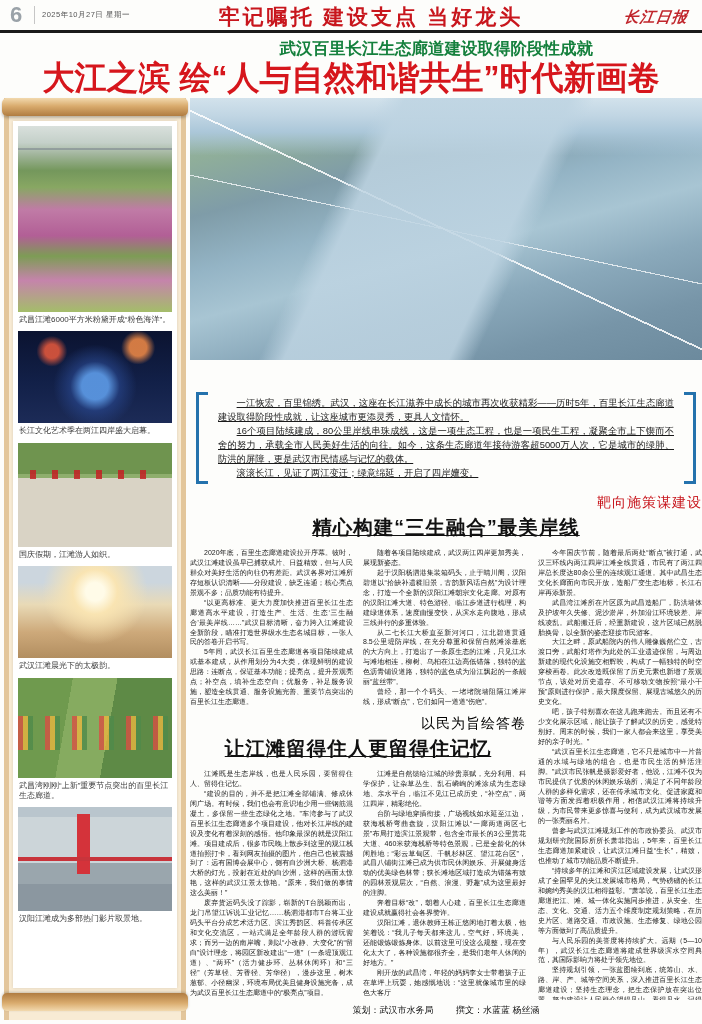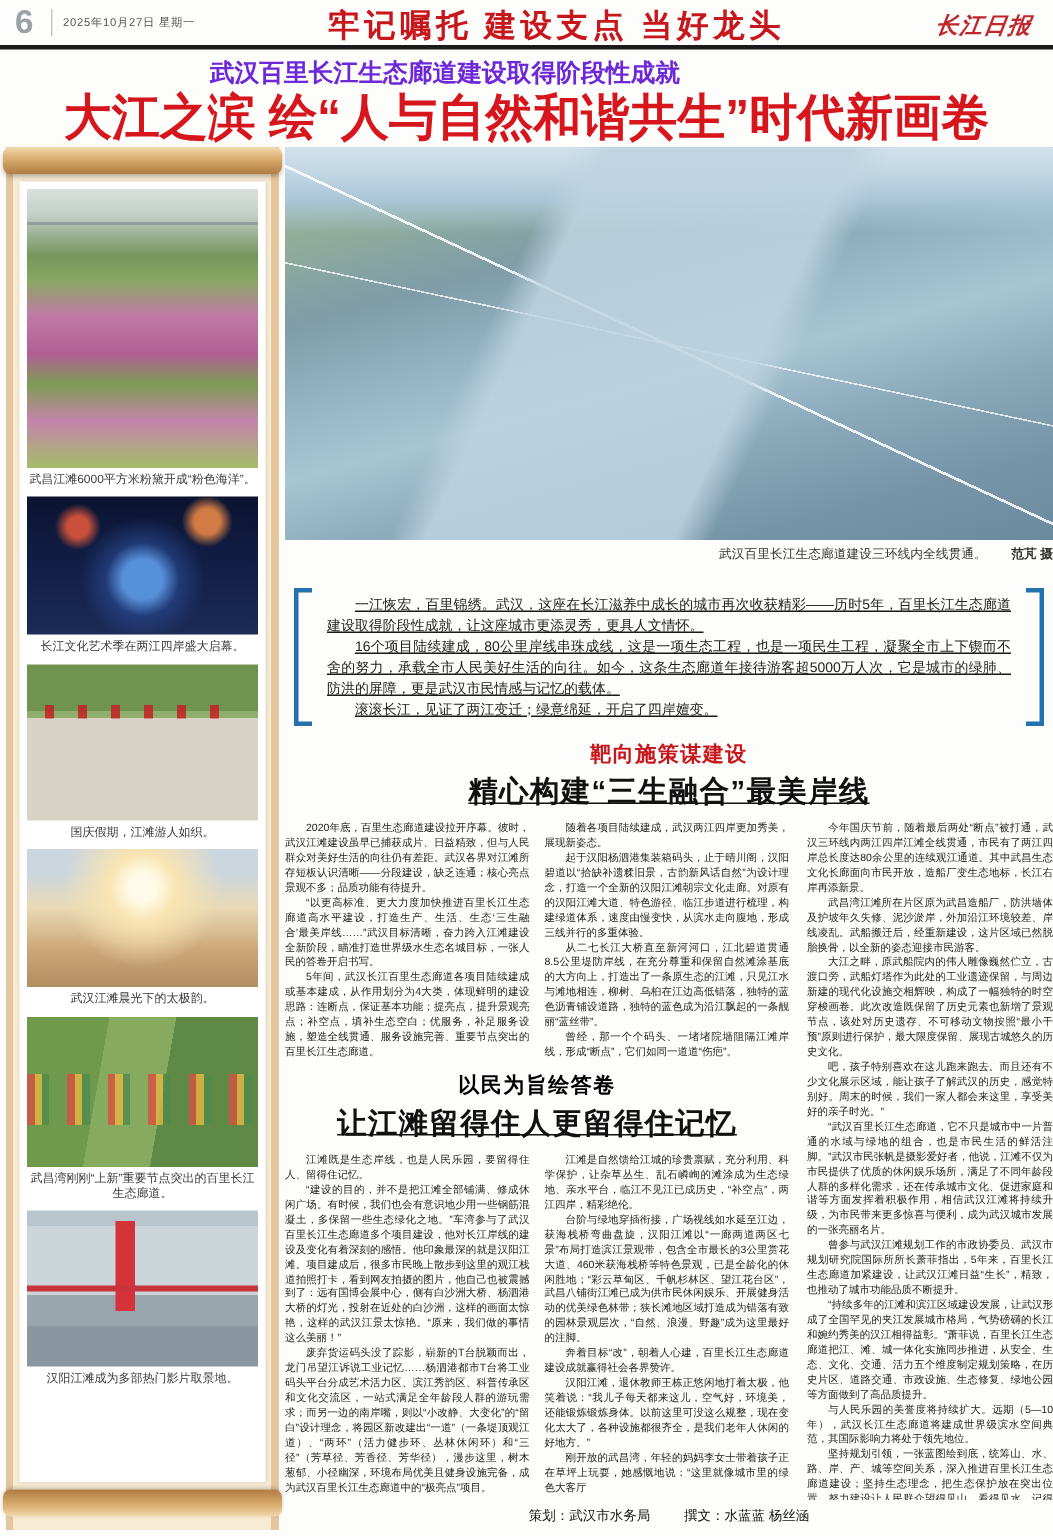--- a/index.html
+++ b/index.html
@@ -9,34 +9,34 @@
   
   .header{position:absolute;left:0;top:0;width:702px;height:30px;}
   .pageno{position:absolute;left:10px;top:2px;font-size:22px;font-weight:bold;color:#9aa2a8;}
   .hdr-div{position:absolute;left:34px;top:6px;width:1px;height:18px;background:#c6c6c6;}
   .dateline{position:absolute;left:42px;top:10px;font-size:7.5px;color:#555;letter-spacing:.5px;}
   .slogan{position:absolute;left:0;right:0;top:3px;text-align:center;font-family:"Liberation Serif","DejaVu Serif",serif;
           font-weight:900;font-size:21px;color:#c8161d;letter-spacing:3px;margin-left:40px;}
   .masthead{position:absolute;right:14px;top:8px;font-family:"DejaVu Serif",serif;font-style:italic;
             font-weight:bold;font-size:15px;color:#c0262c;transform:skewX(-8deg);letter-spacing:1px;}
   .rule{position:absolute;left:0;top:30px;width:702px;height:2.5px;background:#1a1a1a;}
-  .subtitle-wide{position:absolute;left:0;top:38px;width:593px;text-align:center;font-size:16.5px;font-weight:bold;color:#6d28d9;}
+  .subtitle-wide{position:absolute;left:0;top:38px;width:593px;text-align:right;font-size:16.5px;font-weight:bold;color:#15803d;}
   .maintitle{position:absolute;left:0;top:56px;width:702px;text-align:center;font-size:33px;font-weight:900;
              color:#d6161c;letter-spacing:0;transform:scaleX(.97);white-space:nowrap;}
 
   
   .scroll{position:absolute;left:4px;top:98px;width:182px;height:922px;
           background:linear-gradient(90deg,#e3c69b 0 5px,#f8ebd4 5px 177px,#e3c69b 177px);}
   .scroll-roll{height:18px;margin:0 -2px;border-radius:5px;
                background:linear-gradient(180deg,#f2d9ae 0,#d9ab6d 45%,#b07c41 100%);
                box-shadow:0 2px 3px rgba(0,0,0,.25);}
   .scroll-roll.bottom{background:linear-gradient(0deg,#f2d9ae 0,#d9ab6d 45%,#b07c41 100%);box-shadow:0 -1px 3px rgba(0,0,0,.2);}
   .scroll-inner{margin:5px 9px;background:#fff;padding:5px 5px 2px;height:860px;overflow:hidden;box-shadow:0 0 3px rgba(0,0,0,.12);}
   .ph{position:relative;width:100%;overflow:hidden;}
-  .ph-cap{font-size:8px;color:#3a3a3a;padding:3px 1px 6px;line-height:1.3;text-align:center;}
+  .ph-cap{font-size:8px;color:#3a3a3a;padding:3px 1px 6px;line-height:1.3;}
 
   .ph1{height:186px;background:
     linear-gradient(180deg,#d9e0dc 0,#c4d0c9 9%,#a3b69e 15%,#74975c 24%,#88a763 33%,#c07ba6 45%,#b25f96 59%,#7d9c55 70%,#c584ab 83%,#a4bd6a 100%);}
   .ph1:before{content:"";position:absolute;left:0;top:12%;width:100%;height:2px;background:rgba(120,130,140,.55);}
   .ph2{height:92px;background:
     radial-gradient(circle at 22% 22%,rgba(235,90,60,.85) 0 5%,transparent 11%),
     radial-gradient(circle at 78% 18%,rgba(245,140,70,.85) 0 6%,transparent 12%),
     radial-gradient(circle at 50% 60%,rgba(90,150,225,.95) 0 14%,rgba(40,70,140,.65) 26%,transparent 44%),
     linear-gradient(180deg,#0b1330 0,#122048 55%,#1c2b57 100%);}
   .ph3{height:104px;background:
@@ -69,21 +69,21 @@
   
   .lead{position:absolute;left:196px;top:392px;width:500px;height:92px;display:flex;}
   .bracket{width:9px;flex:0 0 9px;border:3px solid #2472ad;}
   .bracket.l{border-right:none;margin-right:10px;}
   .bracket.r{border-left:none;margin-left:10px;}
   .lead-body{flex:1;padding-top:5px;text-decoration:underline;}
   .lead-body p{margin:0;font-size:9.3px;line-height:1.5;text-align:justify;text-indent:2em;color:#222;}
 
   
   .maintext{position:absolute;left:190px;top:492px;width:512px;height:508px;overflow:hidden;}
-  .kicker{text-align:center;font-size:14px;font-weight:700;margin:2px 0 2px;letter-spacing:1px;}
+  .kicker{text-align:right;font-size:14px;font-weight:400;margin:2px 0 2px;letter-spacing:1px;}
   .headline{text-align:center;font-size:19.5px;font-weight:900;color:#111;letter-spacing:1px;margin:0 0 7px;text-decoration:underline;}
   .cols-wrap{display:flex;}
   .left-flow{width:336px;flex:0 0 336px;}
   .right-col{width:164px;flex:0 0 164px;margin-left:12px;}
   .sec-body{column-count:2;column-gap:10px;}
   .body-p,.sec-body p,.right-col p{margin:0;font-size:7px;line-height:1.42;text-align:justify;text-indent:2em;color:#222;}
   .sec2-head,.sec3-head{margin-top:8px;}
 
   .footer{position:absolute;left:190px;top:1004px;width:512px;text-align:center;font-size:9px;font-weight:normal;color:#111;}
   .footer span{margin:0 10px;}
@@ -118,24 +118,20 @@
       <div class="ph-cap">武汉江滩晨光下的太极韵。</div>
       <div class="ph ph5"></div>
       <div class="ph-cap">武昌湾刚刚“上新”重要节点突出的百里长江生态廊道。</div>
       <div class="ph ph6"></div>
       <div class="ph-cap">汉阳江滩成为多部热门影片取景地。</div>
     </div>
     <div class="scroll-roll bottom"></div>
   </div>
 
   <div class="mainphoto"></div>
-  <div class="photocap">
-    <span>武汉百里长江生态廊道建设三环线内全线贯通。</span>
-    <b>范芃 摄</b>
-  </div>
 
   <div class="lead">
     <div class="bracket l"></div>
     <div class="lead-body">
         <p class="body-p">一江恢宏，百里锦绣。武汉，这座在长江滋养中成长的城市再次收获精彩——历时5年，百里长江生态廊道建设取得阶段性成就，让这座城市更添灵秀，更具人文情怀。</p>
         <p class="body-p">16个项目陆续建成，80公里岸线串珠成线，这是一项生态工程，也是一项民生工程，凝聚全市上下锲而不舍的努力，承载全市人民美好生活的向往。如今，这条生态廊道年接待游客超5000万人次，它是城市的绿肺、防洪的屏障，更是武汉市民情感与记忆的载体。</p>
         <p class="body-p">滚滚长江，见证了两江变迁；绿意绵延，开启了四岸嬗变。</p>
       </div>
     <div class="bracket r"></div>
   </div>

